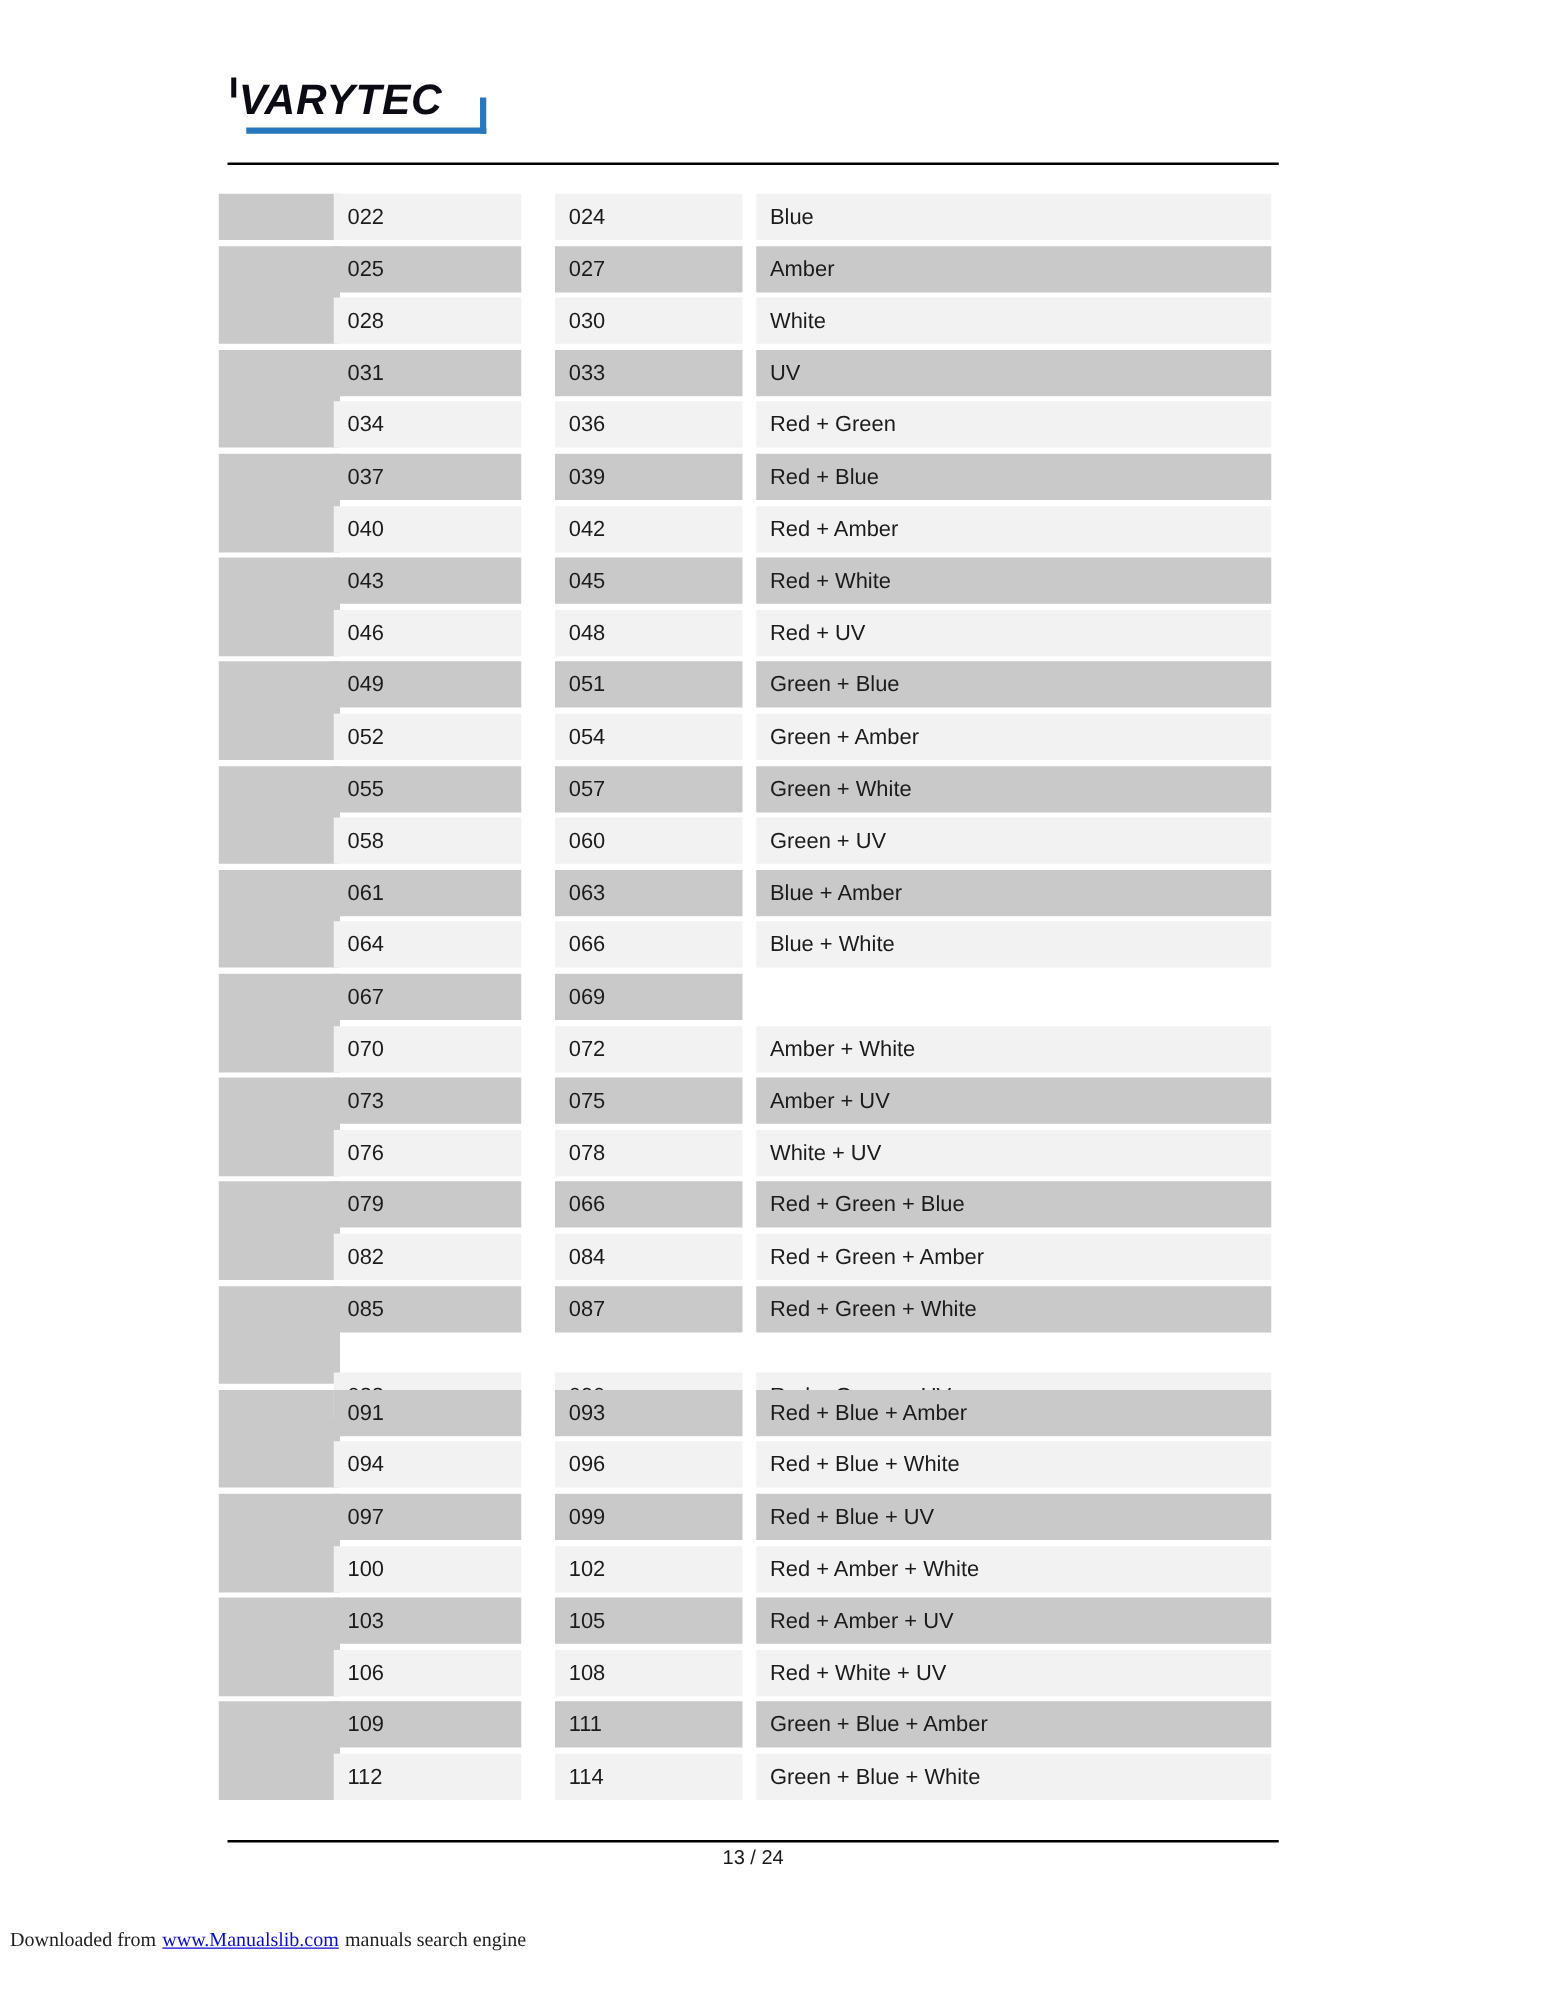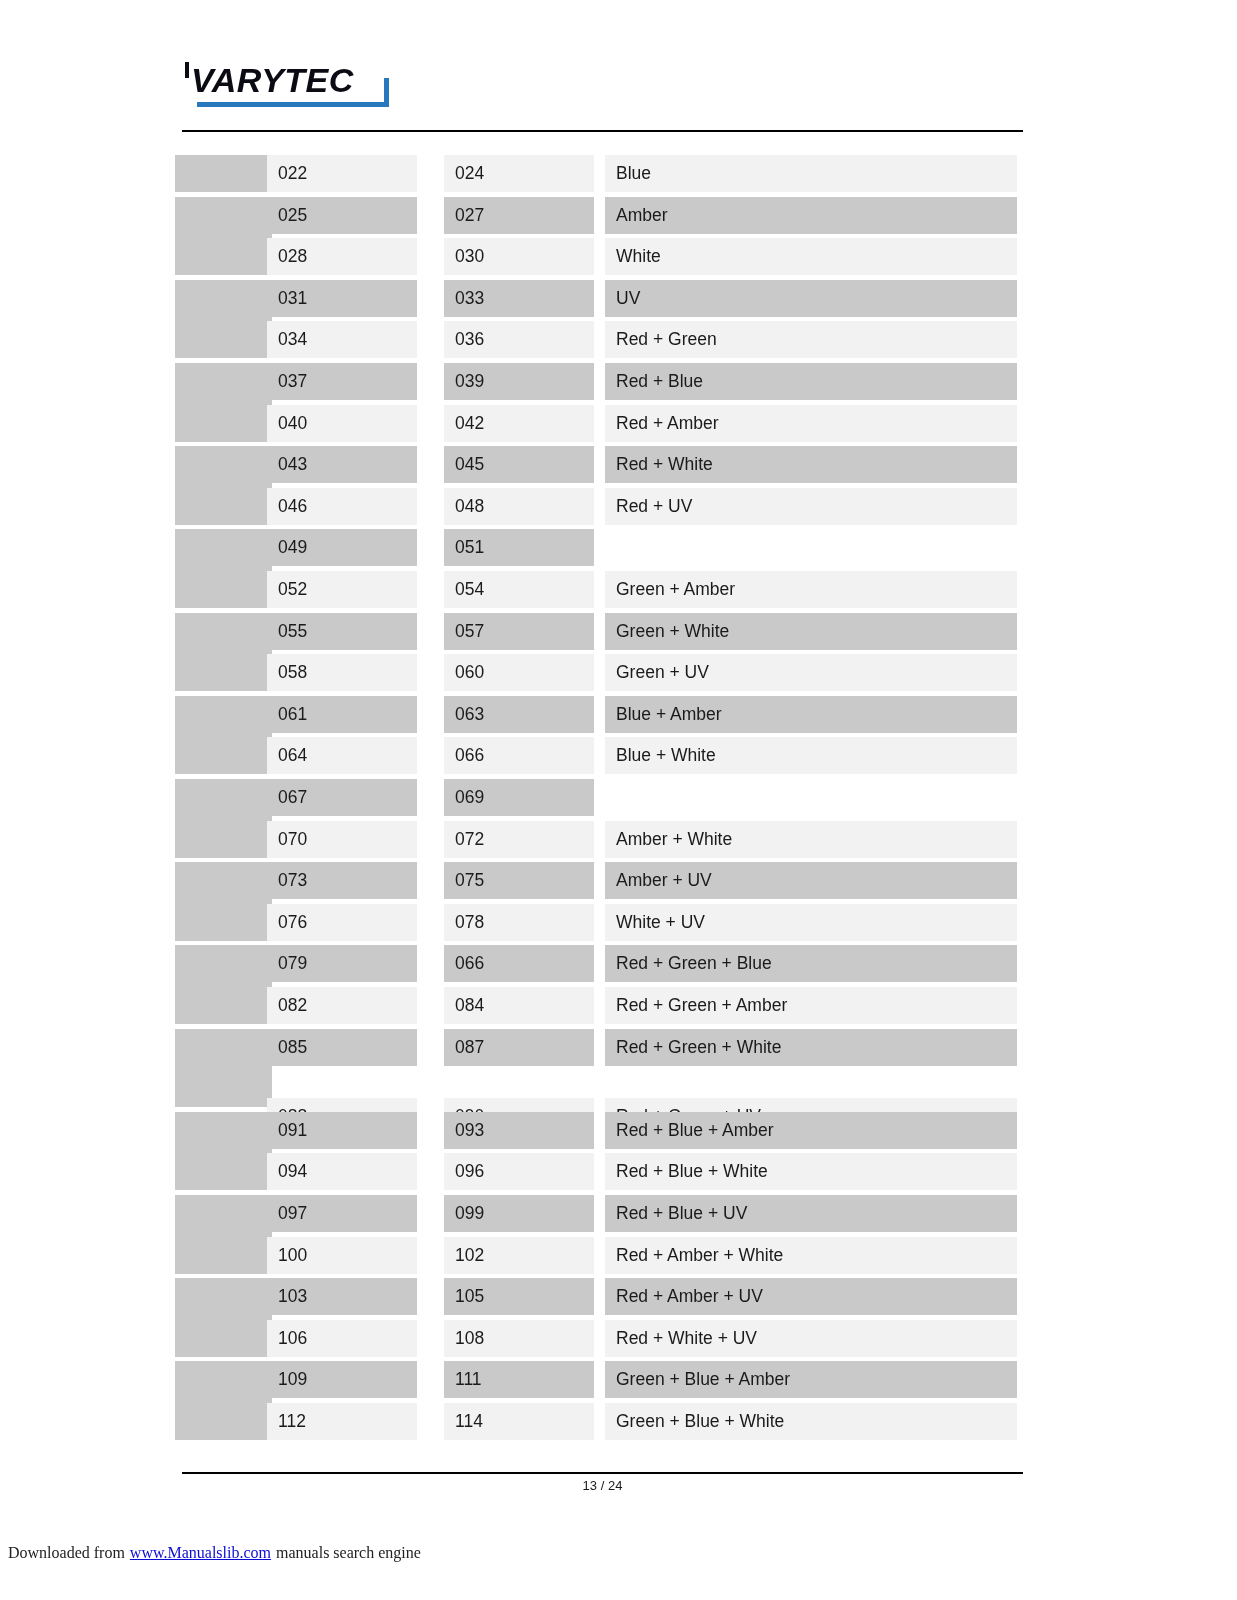--- a/index.html
+++ b/index.html
@@ -27,21 +27,21 @@
   .band{
     position:absolute;top:0;height:37px;display:flex;align-items:center;
     padding-left:11px;box-sizing:border-box;font-size:17.5px;color:#1b1b1b;
   }
   .c0{left:92px;width:150px;}
   .c1{left:269px;width:150px;}
   .c2{left:430px;width:412px;}
   .light .band{background:var(--light);}
   .dark  .band{background:var(--dark);}
   
-  .page-number{position:absolute;left:182px;top:1478px;width:841px;text-align:center;font-size:13px;color:#1a1a1a;}
+  .page-number{position:absolute;left:182px;top:1478px;width:841px;text-align:center;font-size:16px;color:#1a1a1a;}
   
   .watermark{
     position:absolute;left:8px;top:1544px;font-family:"Liberation Serif", serif;
     font-size:16px;color:#222;
   }
   .wm-link{color:var(--link);text-decoration:underline;cursor:pointer;margin:0 5px;}
 </style>
 </head>
 <body>
 
@@ -115,20 +115,21 @@
         <div class="band c2">Red + White</div>
       </div>
       <div class="trow light" style="top: 332.8px;">
         <div class="band c0">046</div>
         <div class="band c1">048</div>
         <div class="band c2">Red + UV</div>
       </div>
       <div class="trow dark" style="top: 374.4px;">
         <div class="band c0">049</div>
         <div class="band c1">051</div>
+        <div class="band c2">Green + Blue</div>
       </div>
       <div class="trow light" style="top: 416px;">
         <div class="band c0">052</div>
         <div class="band c1">054</div>
         <div class="band c2">Green + Amber</div>
       </div>
       <div class="trow dark" style="top: 457.6px;">
         <div class="band c0">055</div>
         <div class="band c1">057</div>
         <div class="band c2">Green + White</div>

